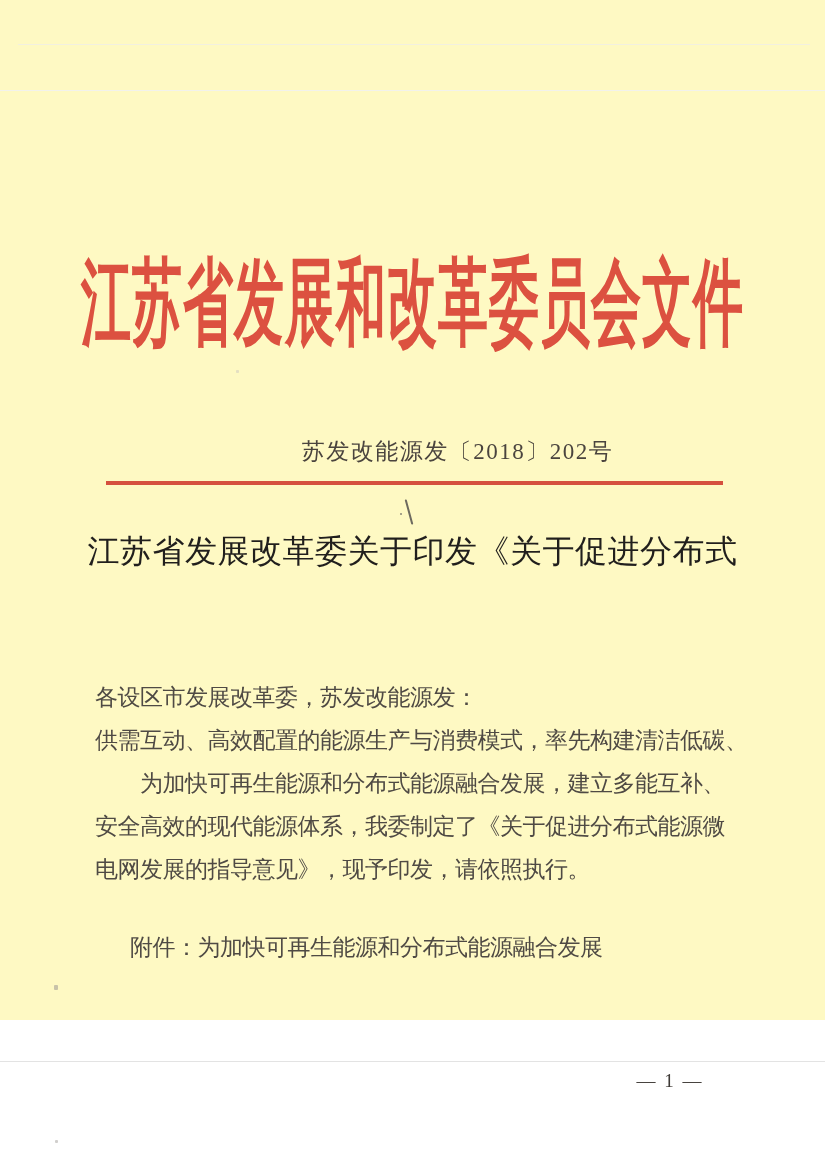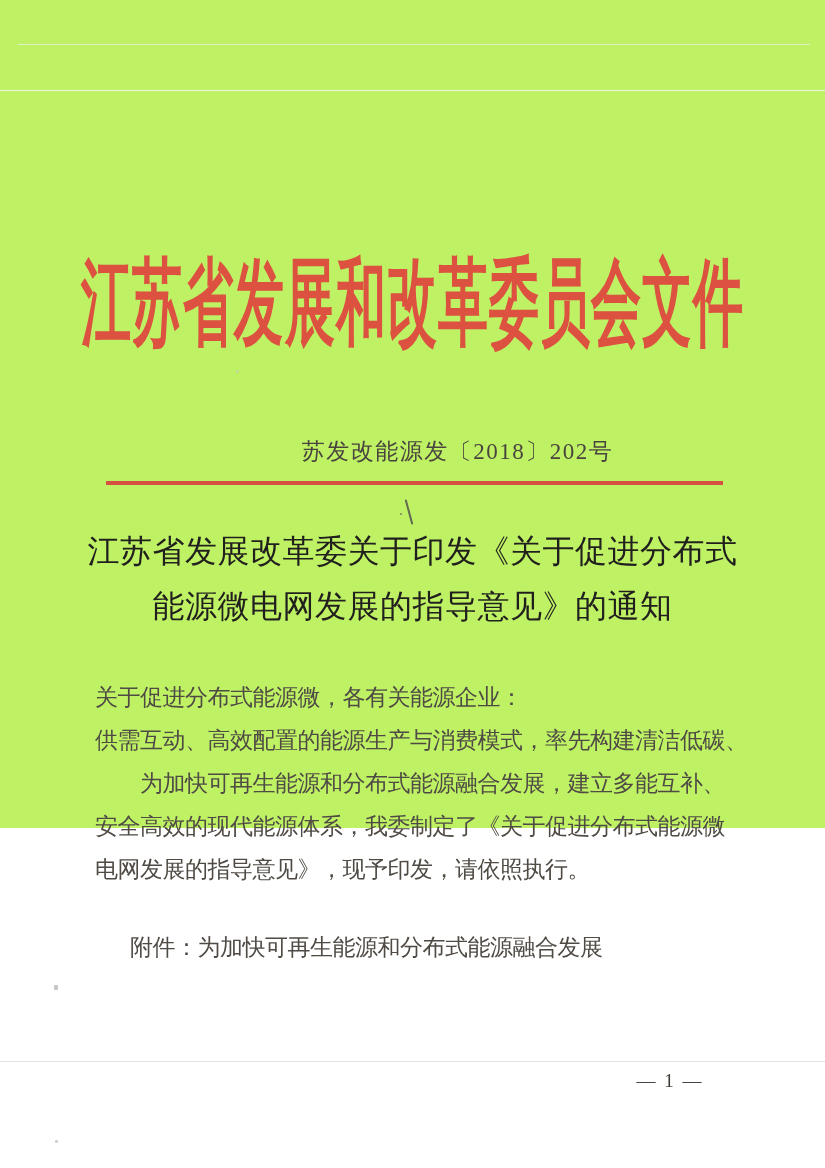--- a/index.html
+++ b/index.html
@@ -4,22 +4,22 @@
 <style>
   html,body{margin:0;padding:0;}
   body{
     width:825px;height:1168px;
     background:#ffffff;
     font-family:"Liberation Serif","DejaVu Serif",serif;
     overflow:hidden;
     position:relative;
   }
   .page{
-    position:absolute;left:0;top:0;width:825px;height:828px;
-    background:#bef264;
+    position:absolute;left:0;top:0;width:825px;height:1020px;
+    background:#fef9c3;
   }
   
   .artifact{position:absolute;pointer-events:none;}
   .art-line-a{top:44px;left:18px;width:792px;height:1px;background:#ededed;opacity:.7;}
   .art-line-b{top:90px;left:0;width:825px;height:1px;background:#f1f1f1;opacity:.9;}
   .speck-a{top:985px;left:54px;width:4px;height:5px;background:#9b9794;opacity:.55;border-radius:1px;}
   .speck-b{top:1140px;left:55px;width:3px;height:3px;background:#a39f9b;opacity:.5;border-radius:1px;}
   .speck-c{top:370px;left:236px;width:3px;height:3px;background:#c9c5c1;opacity:.5;border-radius:1px;}
 
   .red-header{
@@ -88,25 +88,24 @@
 
   <div class="doc-number">苏发改能源发〔2018〕202号</div>
 
   <div class="red-rule"></div>
 
   <div class="pen-mark"></div>
   <div class="pen-dot"></div>
 
   <div class="doc-title">
     <div>江苏省发展改革委关于印发《关于促进分布式</div>
-    <div>能源微电网发展的指导意见》的通知</div>
   </div>
 
   <div class="doc-body">
-    <div class="bline">关于促进分布式能源微，各有关能源企业：</div>
+    <div class="bline">各设区市发展改革委，苏发改能源发：</div>
     <div class="bline">供需互动、高效配置的能源生产与消费模式，率先构建清洁低碳、</div>
     <div class="bline indent">为加快可再生能源和分布式能源融合发展，建立多能互补、</div>
     <div class="bline">安全高效的现代能源体系，我委制定了《关于促进分布式能源微</div>
     <div class="bline">电网发展的指导意见》，现予印发，请依照执行。</div>
   </div>
 
   <div class="attachment">附件：为加快可再生能源和分布式能源融合发展</div>
 
   <div class="fold-line"></div>
 

